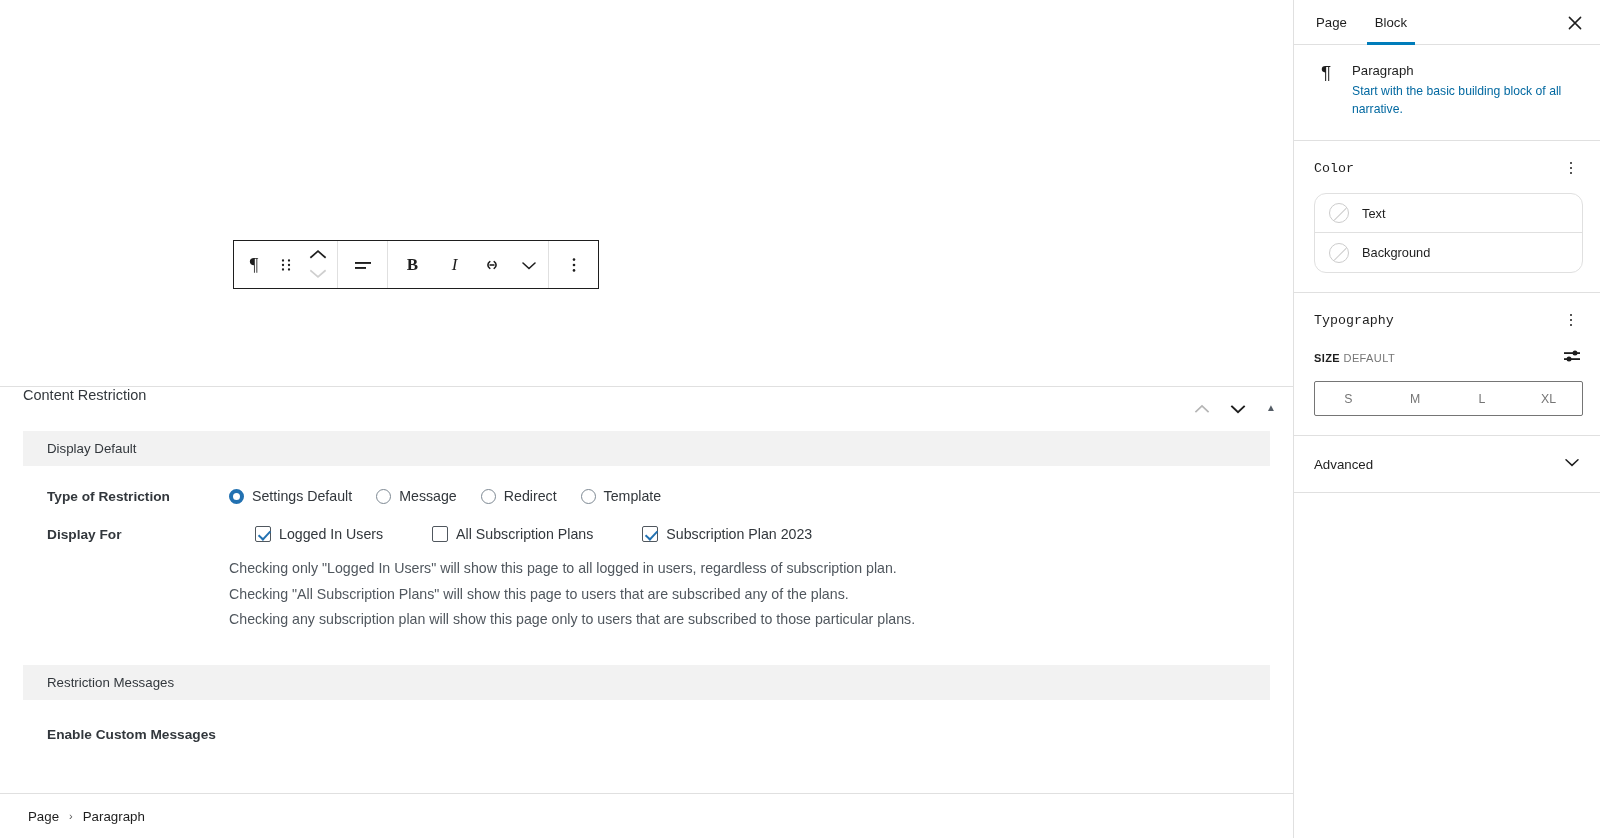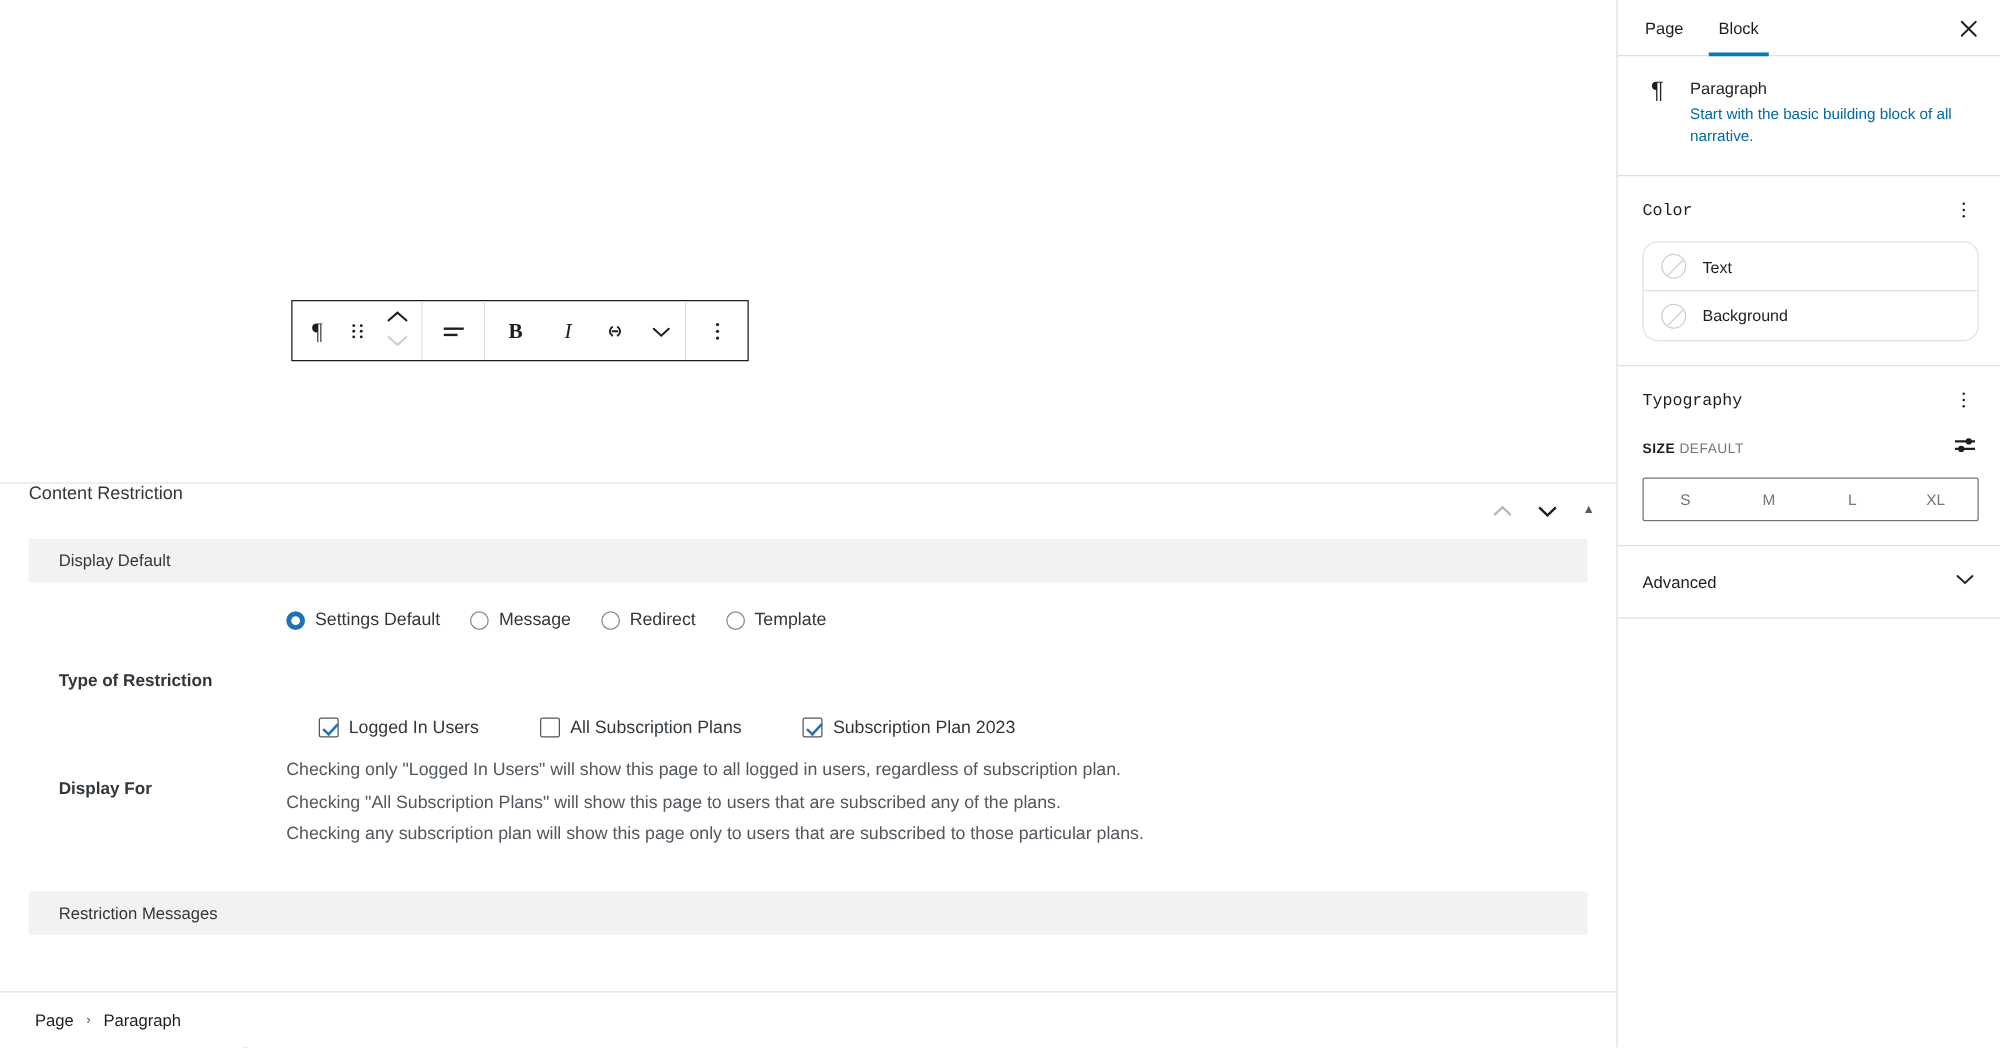--- a/index.html
+++ b/index.html
@@ -138,21 +138,20 @@
     margin-top: 22px;
   }
   .field-label {
     width: 206px;
     flex: 0 0 206px;
     font-size: 13.7px;
     font-weight: bold;
     color: #32373c;
     padding-left: 24px;
     padding-top: 1px;
-    margin-top: 48px;
   }
   .field-control { flex: 1; }
 
   
   .radio-group { display: flex; align-items: center; }
   .radio-item {
     display: flex; align-items: center;
     margin-right: 24px;
     cursor: pointer;
   }

